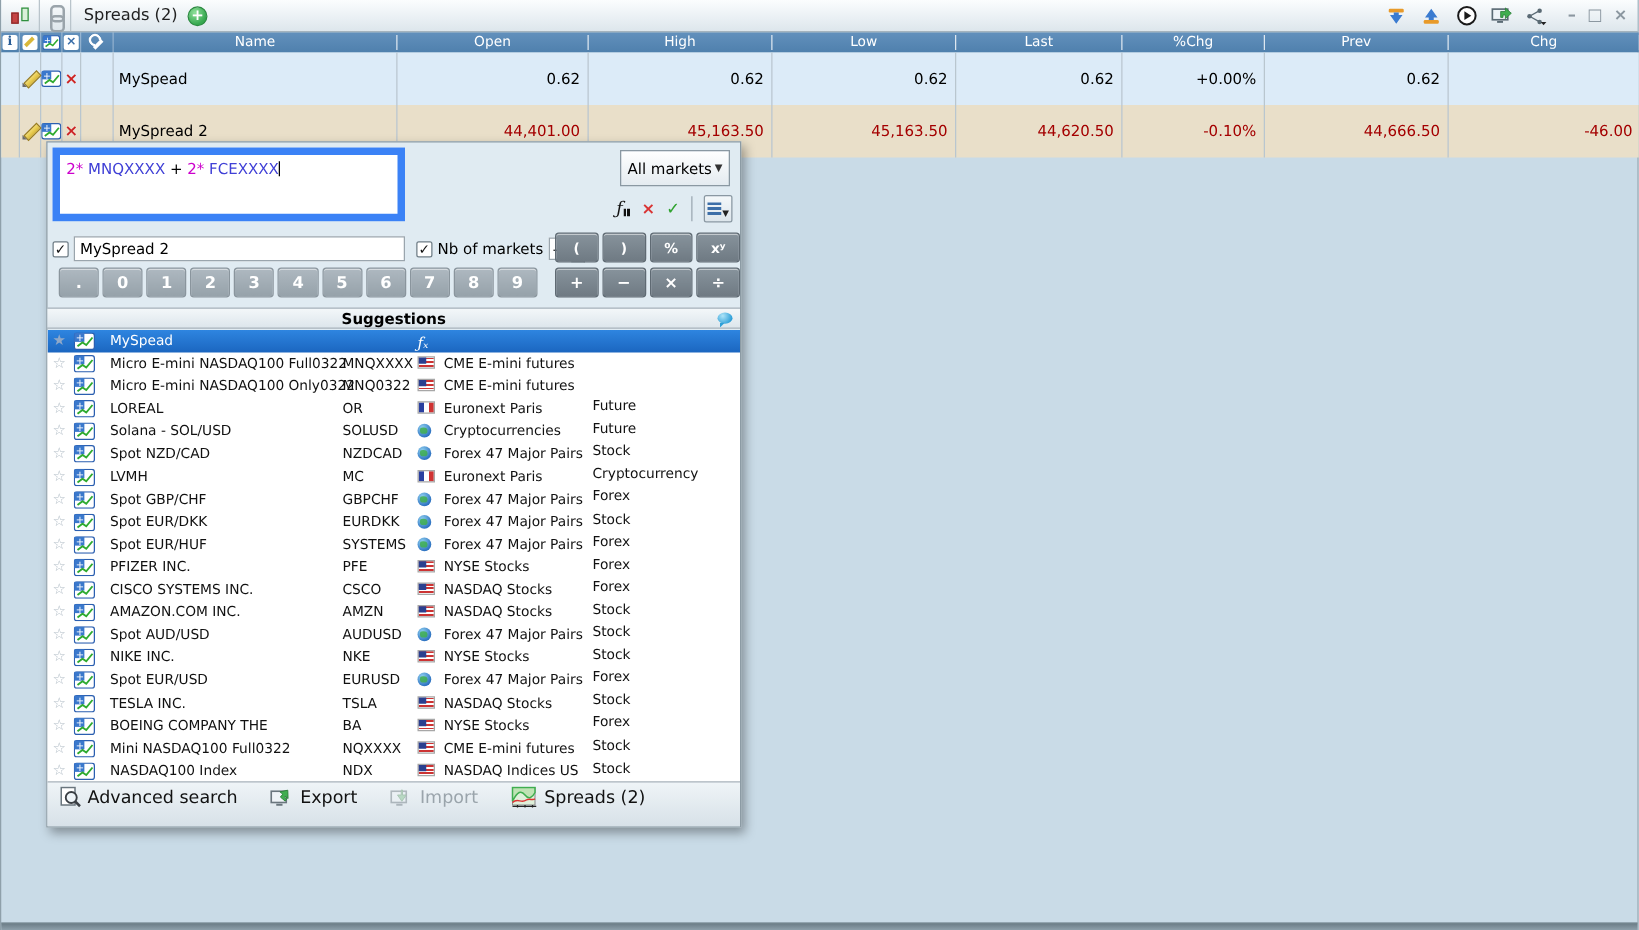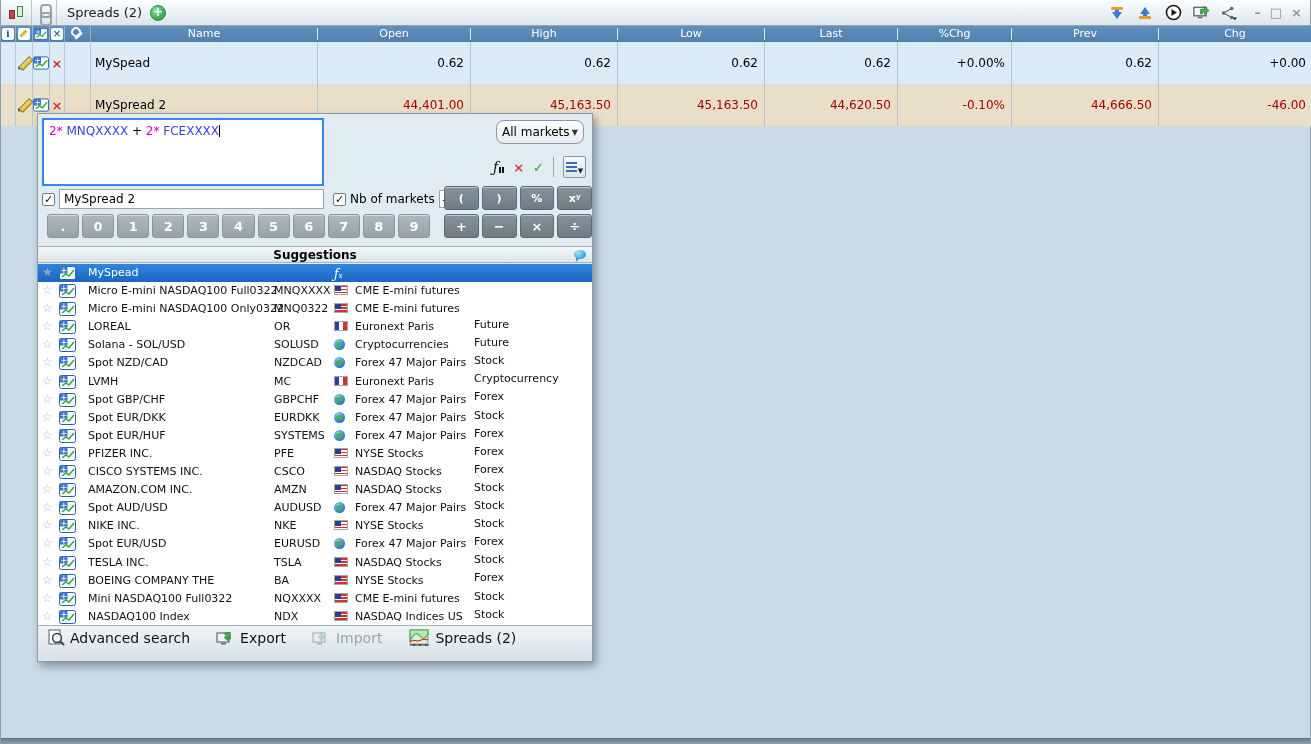--- a/index.html
+++ b/index.html
@@ -63,28 +63,28 @@
   .hedit { width:12px; height:12px; background:#fff; border-radius:2px; position:relative; }
   .hedit::before { content:""; position:absolute; left:4px; top:1px; width:3px; height:9px; background:#d9b83a; transform:rotate(45deg); }
   .hx { width:12px; height:12px; background:#fff; border-radius:2px; color:#3a6ea8; font-weight:bold; font-size:10px; line-height:12px; text-align:center; }
   .wrench { position:relative; width:14px; height:14px; }
   .wrench::before { content:""; position:absolute; left:6px; top:4px; width:3px; height:9px; background:#fff; transform:rotate(45deg); }
   .wrench::after { content:""; position:absolute; left:0; top:0; width:6px; height:6px; border:2px solid #fff; border-radius:50%; border-right-color:transparent; transform:rotate(45deg); }
 
   
   .dialog { position:absolute; left:36px; top:113px; width:556px; height:549px;
     background:var(--dialog-bg,#e0ebf2); border:1px solid #8c9ba4; box-shadow:3px 4px 8px rgba(0,0,0,.35); z-index:10; }
-  .formula-box { position:absolute; left:4px; top:4px; width:282px; height:68px; background:#fff;
-    border:2px solid #3b82f6; font-size:12px; padding:4px 5px; line-height:15px; cursor:text; }
+  .formula-box { position:absolute; left:4px; top:4px; width:282px; height:59px; background:#fff;
+    border:6px solid #3b82f6; font-size:12px; padding:4px 5px; line-height:15px; cursor:text; }
   .seg-coef { color:var(--formula-coef,#cc00cc); }
   .seg-sym  { color:var(--formula-sym,#4040d6); }
   .seg-plain{ color:#000; }
   .caret { display:inline-block; width:1px; height:12px; background:#000; vertical-align:-2px; }
-  .markets-dd { position:absolute; right:8px; top:6px; width:88px; height:24px;
-    background:linear-gradient(#ffffff,#e4ebf0); border:1px solid #8a98a2; border-radius:8px;
+  .markets-dd { position:absolute; right:8px; top:6px; width:88px; height:29px;
+    background:linear-gradient(#ffffff,#e4ebf0); border:1px solid #8a98a2; border-radius:0;
     font-size:12px; display:flex; align-items:center; justify-content:space-between; padding:3px 5px; }
   .dd-caret { font-size:8px; color:#333; }
   .fv-row { position:absolute; top:42px; right:6px; display:flex; align-items:center; gap:9px; height:22px; }
   .fx-glyph { font-family:"DejaVu Serif",serif; font-style:italic; font-size:14px; color:#111; position:relative; padding-right:6px; }
   .fx-glyph::after { content:""; position:absolute; right:0; bottom:2px; width:5px; height:6px;
     background:linear-gradient(90deg,#111 0 2px,transparent 2px 3px,#111 3px 5px); }
   .val-x { color:#d93434; font-weight:bold; font-size:13px; }
   .val-ok { color:#2fa32f; font-weight:bold; font-size:13px; }
   .vdiv { width:1px; height:20px; background:#9aa8b1; }
   .listmode-btn { width:23px; height:22px; background:linear-gradient(#f4f8fa,#dde6ec);
@@ -266,21 +266,20 @@
           <span class="del-x">×</span>
         </span>
       <span class="c c-i5"></span>
       <span class="c c-name t-name">MySpead</span>
       <span class="c c-open val t-open">0.62</span>
       <span class="c c-high val t-high">0.62</span>
       <span class="c c-low val t-low">0.62</span>
       <span class="c c-last val t-last">0.62</span>
       <span class="c c-pchg val t-pchg">+0.00%</span>
       <span class="c c-prev val t-prev">0.62</span>
-      <span class="c c-chg val t-chg">+0.00</span>
     </div>
       <div class="grid-row trow r1">
       <span class="c c-i1"></span>
       <span class="c c-i2 ic-cell">
           <span class="pencil"></span>
         </span>
       <span class="c c-i3 ic-cell">
         <svg width="17" height="14" viewBox="0 0 17 14">
             <rect x="0.5" y="0.5" width="16" height="13" rx="2" fill="#fff" stroke="#2b5fb0"></rect>
             <rect x="0.5" y="0.5" width="8" height="7" fill="#3a78cc"></rect>

